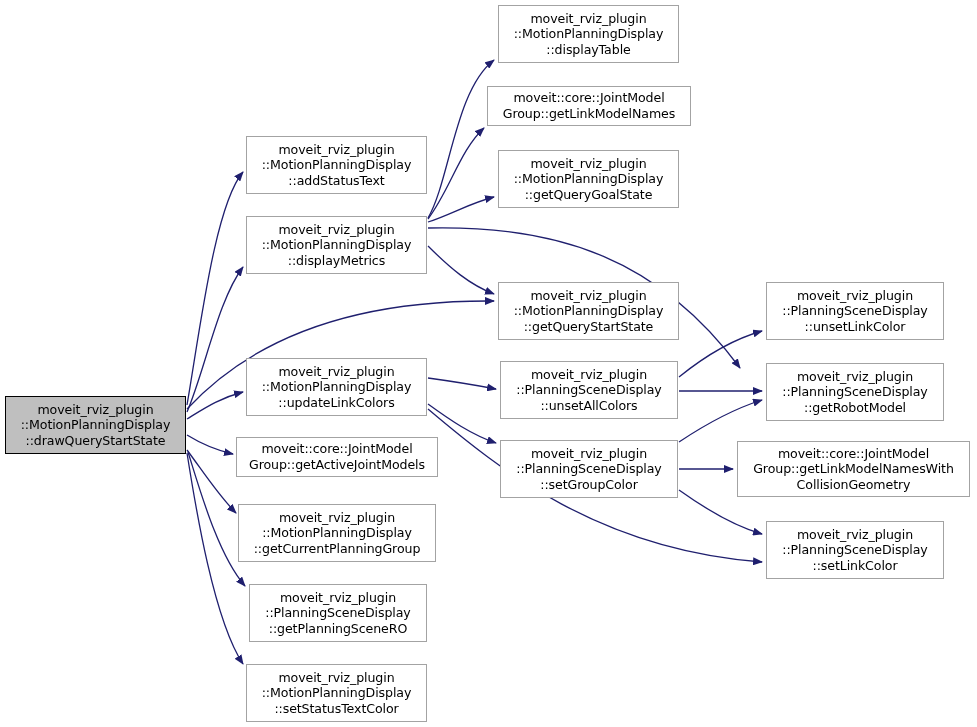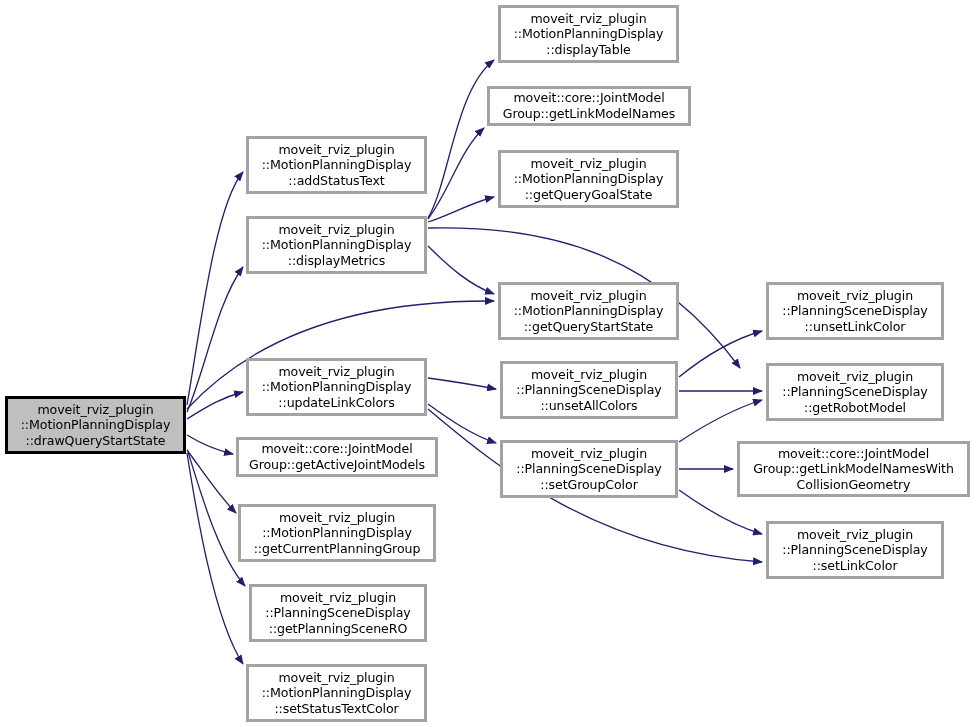--- a/index.html
+++ b/index.html
@@ -1,19 +1,19 @@
 <!DOCTYPE html>
 <html><head>
 <meta charset="utf-8">
 <style>
   html,body{margin:0;padding:0;background:#ffffff;}
   body{font-family:"DejaVu Sans","Liberation Sans",sans-serif;}
   #canvas{position:relative;width:977px;height:727px;background:#ffffff;overflow:hidden;}
   #edges{position:absolute;left:0;top:0;width:977px;height:727px;}
-  .node{position:absolute;box-sizing:border-box;border:3px solid #a3a3a3;background:#ffffff;
+  .node{position:absolute;box-sizing:border-box;border:1px solid #a3a3a3;background:#ffffff;
         display:flex;align-items:center;justify-content:center;text-align:center;
         font-size:12.6px;line-height:15.6px;color:#000000;letter-spacing:-0.1px;}
   .node.root{background:#bfbfbf;border-color:#000000;}
   .node .lbl{display:block;white-space:pre;padding:0 4px;}
 </style>
 </head>
 <body>
 
 <div id="canvas">
   <svg id="edges" viewBox="0 0 977 727">

